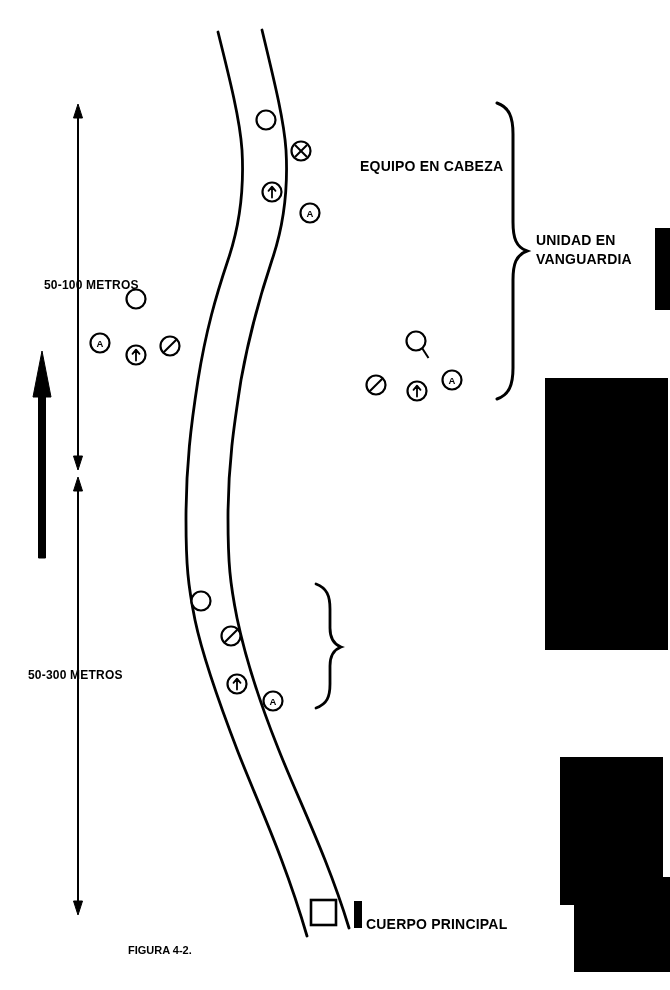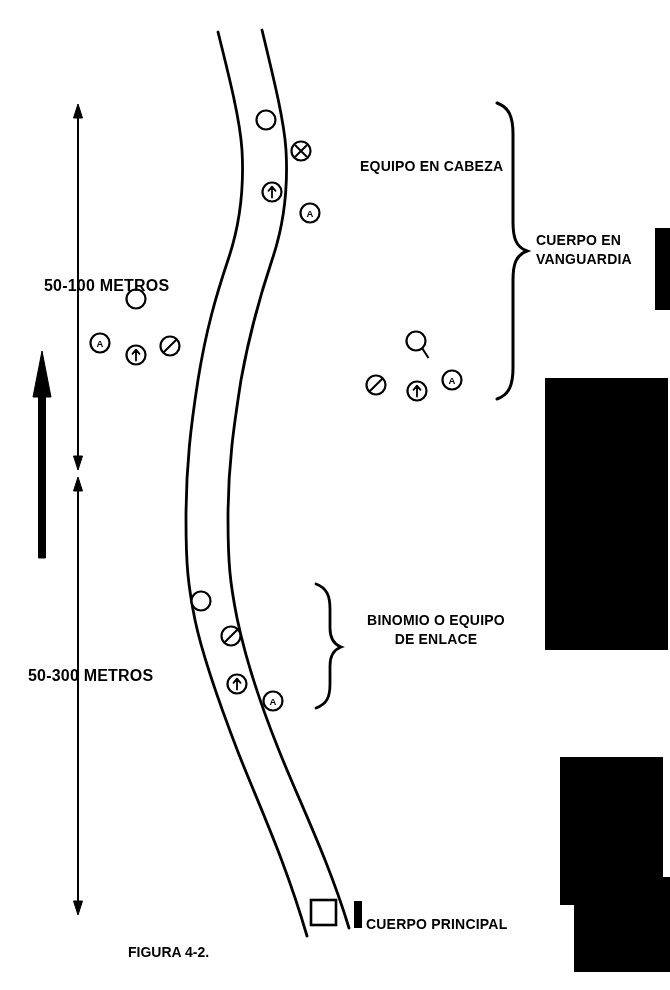--- a/index.html
+++ b/index.html
@@ -13,29 +13,29 @@
   #diagram-svg{position:absolute;left:0;top:0;}
   .lbl{
     position:absolute;
     color:#000;
     font-weight:700;
     font-size:14px;
     letter-spacing:.2px;
     white-space:nowrap;
     line-height:19px;
   }
-  .lbl-small{font-size:16px;}
+  .lbl-small{font-size:12px;}
   .two-line{white-space:normal;}
   #label-liaison{width:160px;text-align:center;}
   #caption{
     position:absolute;left:128px;top:944px;
     display:flex;align-items:baseline;gap:9px;
     color:#000;font-weight:700;
   }
-  #caption .prefix{font-size:14px;}
+  #caption .prefix{font-size:11px;}
   #caption .title{font-size:15px;letter-spacing:.3px;}
 </style>
 </head>
 <body>
 
 <div id="canvas">
 
   <svg id="diagram-svg" width="670" height="990" viewBox="0 0 670 990">
 
     <path d="M218,32 C230,80 240,120 242,150 C244,185 240,225 228,260 C216,296 206,330 198,380 C191,425 186,465 186,520 C186,565 188,585 195,620 C203,658 218,700 238,752 C258,803 285,860 307,936" fill="none" stroke="#000" stroke-width="2.8" stroke-linecap="round"></path>
@@ -128,32 +128,28 @@
         <g transform="translate(273,701)">
           <circle r="9.5" fill="#fff" stroke="#000" stroke-width="2.2"></circle>
           <text x="0" y="3.5" text-anchor="middle" font-size="9.5" font-weight="bold" font-family="&quot;Liberation Sans&quot;, sans-serif" fill="#000">A</text>
         </g>
       </g>
   </svg>
 
   <div class="lbl" id="label-head-team" style="left:320px;top:157px;margin-left:40px;">EQUIPO EN CABEZA</div>
 
   <div class="lbl two-line" id="label-vanguard-unit" style="left:536px;top:231px;">
-    <div>CUERPO EN</div>
+    <div>UNIDAD EN</div>
     <div>VANGUARDIA</div>
   </div>
 
   <div class="lbl lbl-small" id="label-distance-top" style="left:44px;top:276px;">50-100 METROS</div>
 
   <div class="lbl lbl-small" id="label-distance-bottom" style="left:28px;top:666px;">50-300 METROS</div>
 
-  <div class="lbl two-line" id="label-liaison" style="left:356px;top:611px;">
-    <div>BINOMIO O EQUIPO</div>
-    <div>DE ENLACE</div>
-  </div>
 
   <div class="lbl" id="label-main-body" style="left:366px;top:907px;margin-top:8px;">CUERPO PRINCIPAL</div>
 
   <div id="caption">
     <span class="prefix">FIGURA 4-2.</span>
   </div>
 
 </div>
 
 </body></html>

